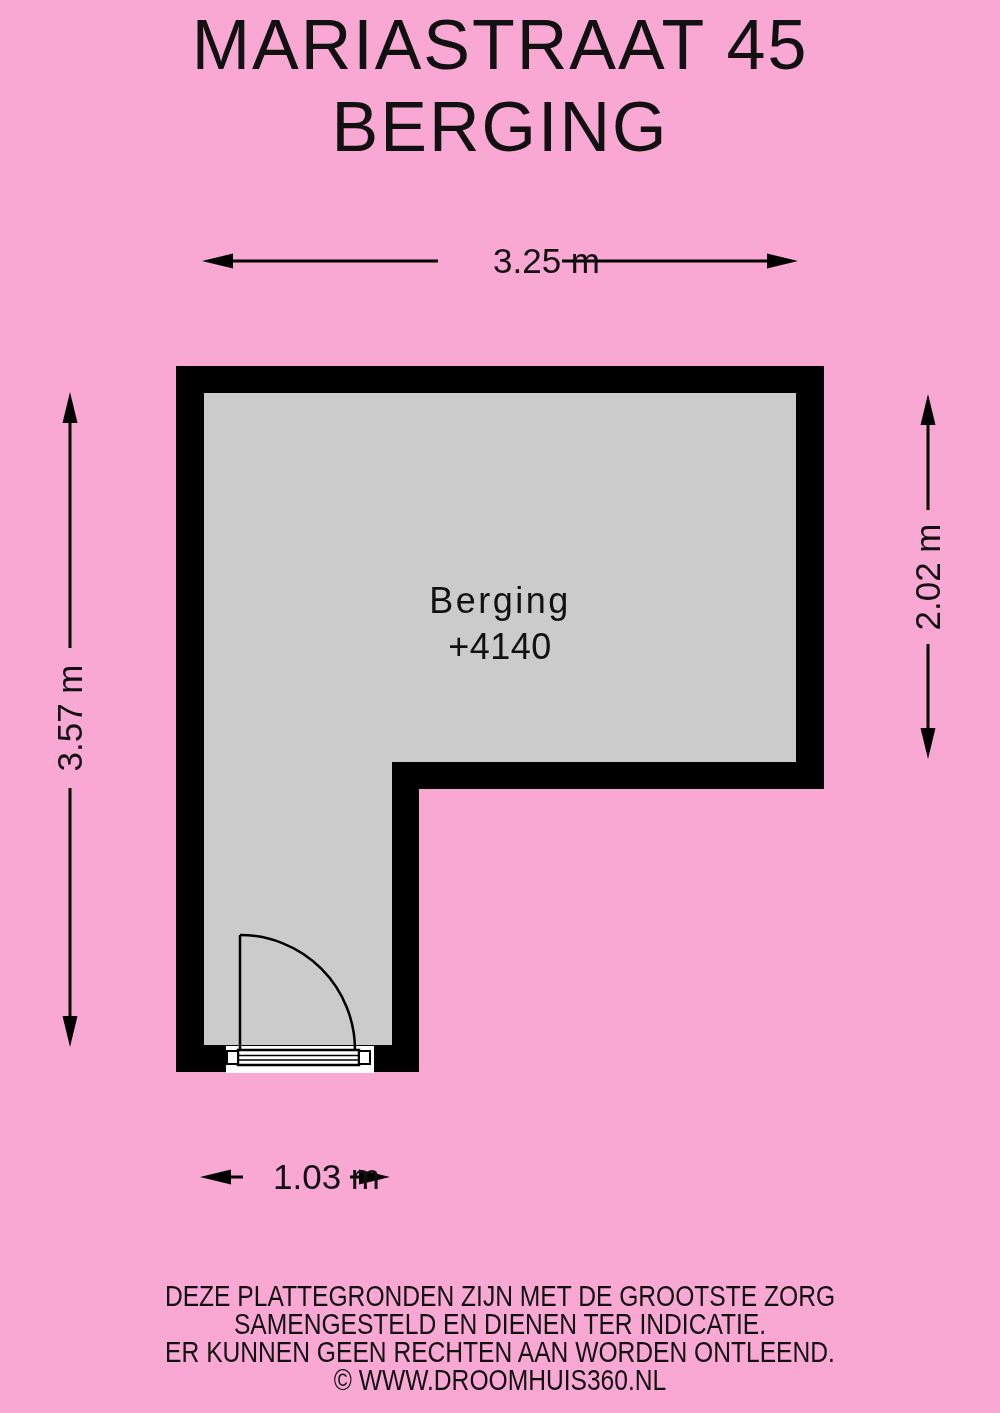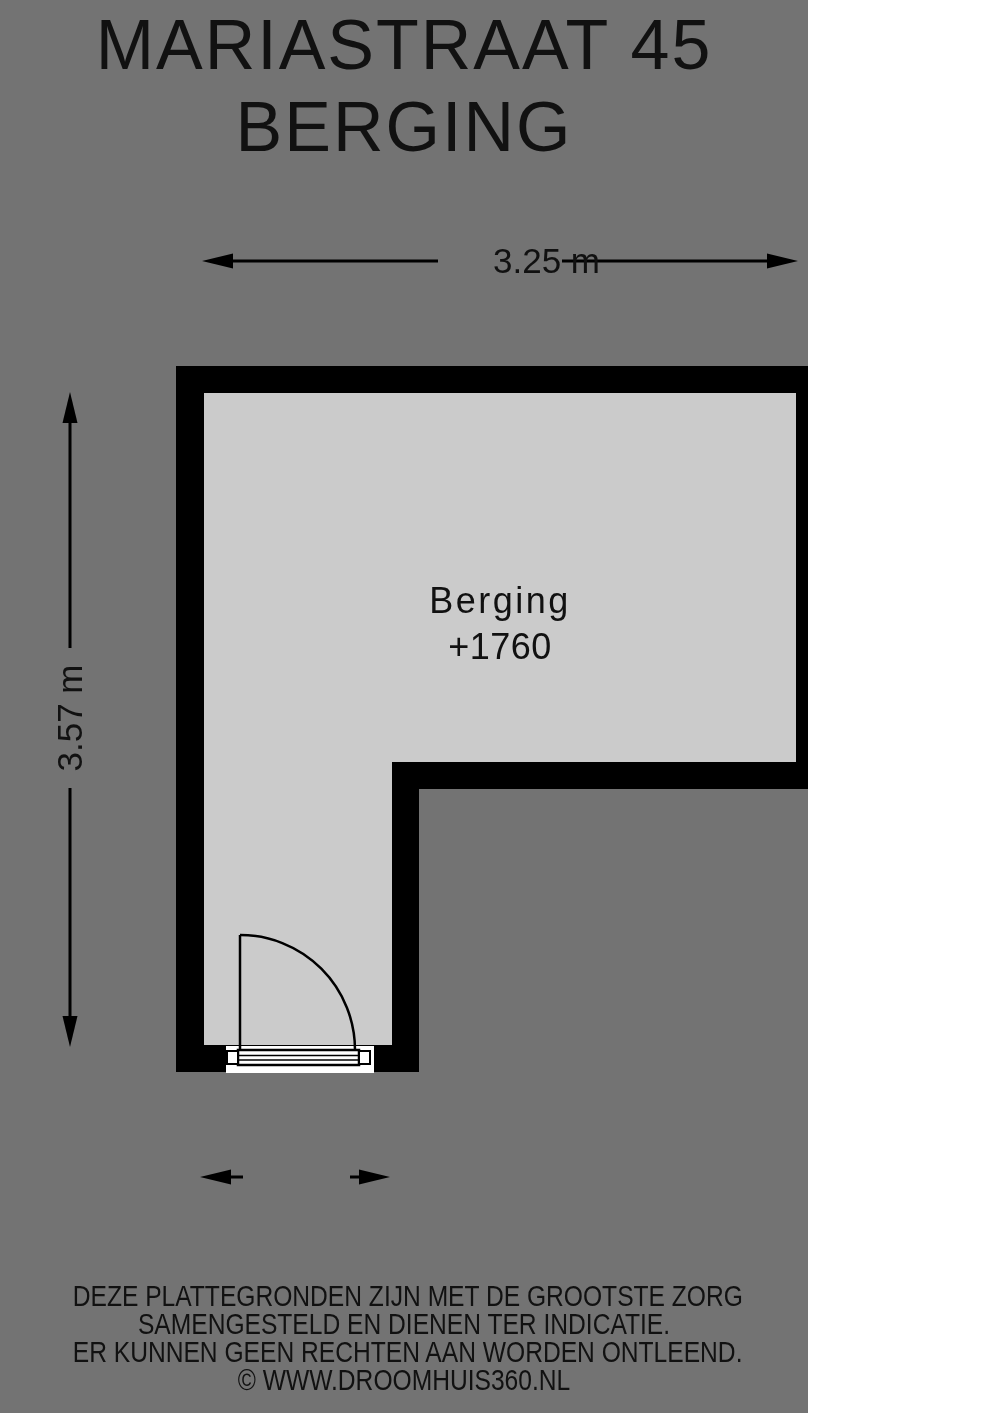--- a/index.html
+++ b/index.html
@@ -1,20 +1,20 @@
 <!DOCTYPE html>
 <html><head>
 <meta charset="utf-8">
 <style>
   html, body { margin: 0; padding: 0; background: #ffffff; }
   #page {
     position: relative;
-    width: 808px;
+    width: 1000px;
     height: 1413px;
-    background: #737373;
+    background: #f9a8d4;
     font-family: "Liberation Sans", sans-serif;
     color: #1a1a1a;
     overflow: hidden;
   }
   .abs { position: absolute; }
   #plan-svg { position: absolute; left: 0; top: 0; }
 
   .title {
     left: 0; right: 0; top: 4px;
     text-align: center;
@@ -120,24 +120,25 @@
       <polygon points="390,1177 359,1169.5 359,1184.5"></polygon>
     </g>
   </svg>
 
   <div class="abs dim-label h" style="left:400px; width:200px; top:240px;">3.25 m</div>
 
   <div class="abs dim-label v" style="left:70px; top:718px;">3.57 m</div>
 
   <div class="abs dim-label v" style="left:928px; top:577px;">2.02 m</div>
 
+  <div class="abs dim-label h" style="left:220px; width:160px; top:1156px;">1.03 m</div>
 
   <div class="abs room-label">
     <span class="name">Berging</span>
-    <span class="level">+1760</span>
+    <span class="level">+4140</span>
   </div>
 
   <div class="abs footer">
     <div>DEZE PLATTEGRONDEN ZIJN MET DE GROOTSTE ZORG</div>
     <div>SAMENGESTELD EN DIENEN TER INDICATIE.</div>
     <div>ER KUNNEN GEEN RECHTEN AAN WORDEN ONTLEEND.</div>
     <div>© WWW.DROOMHUIS360.NL</div>
   </div>
 
 </div>

